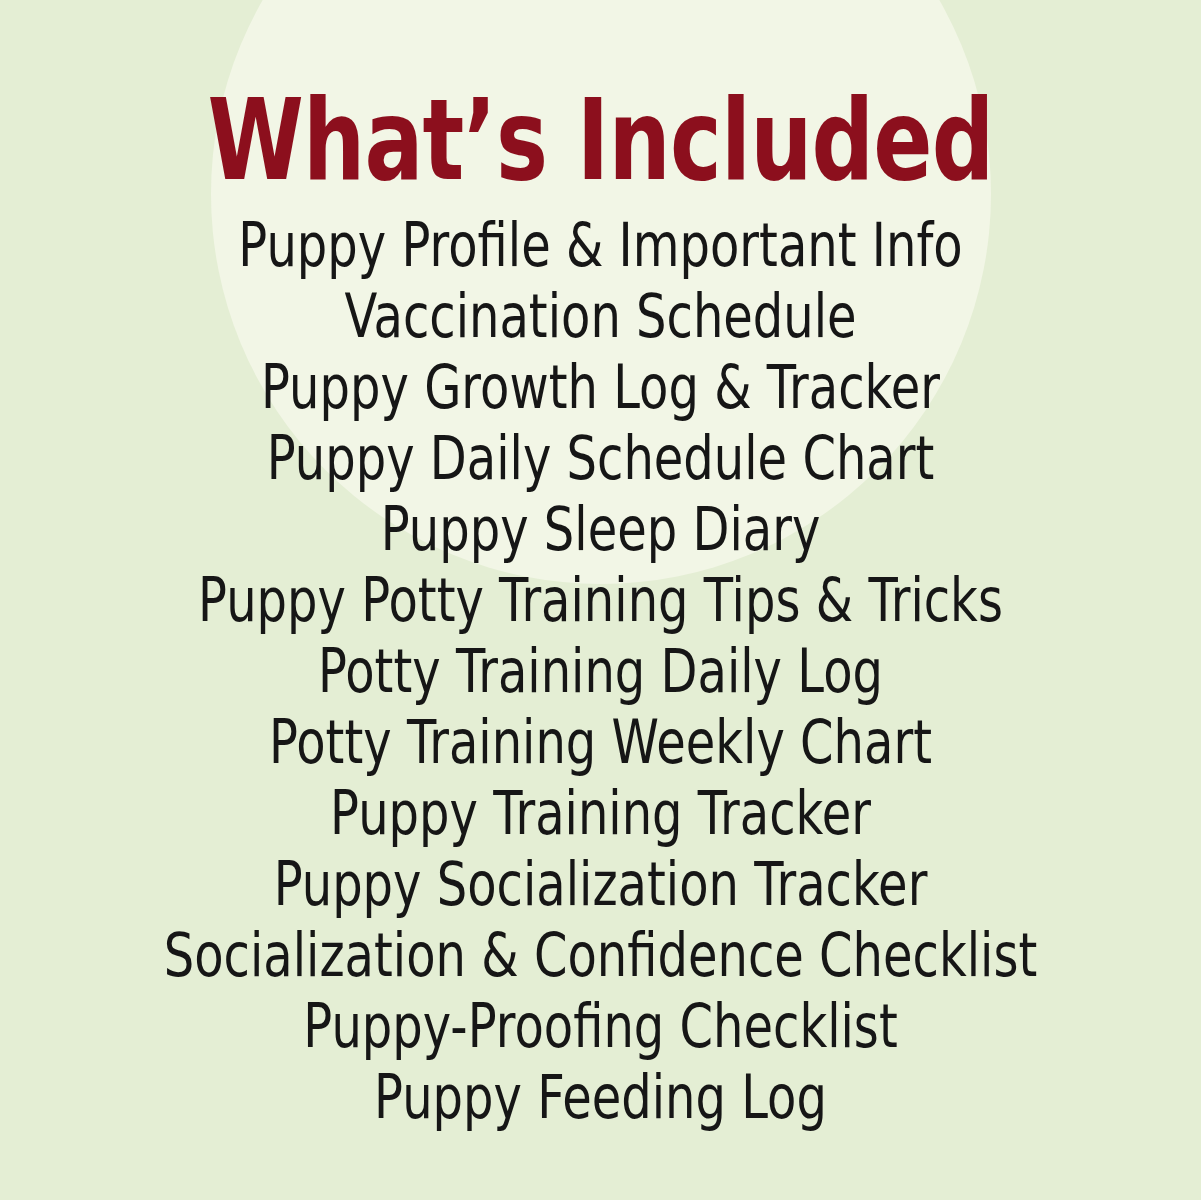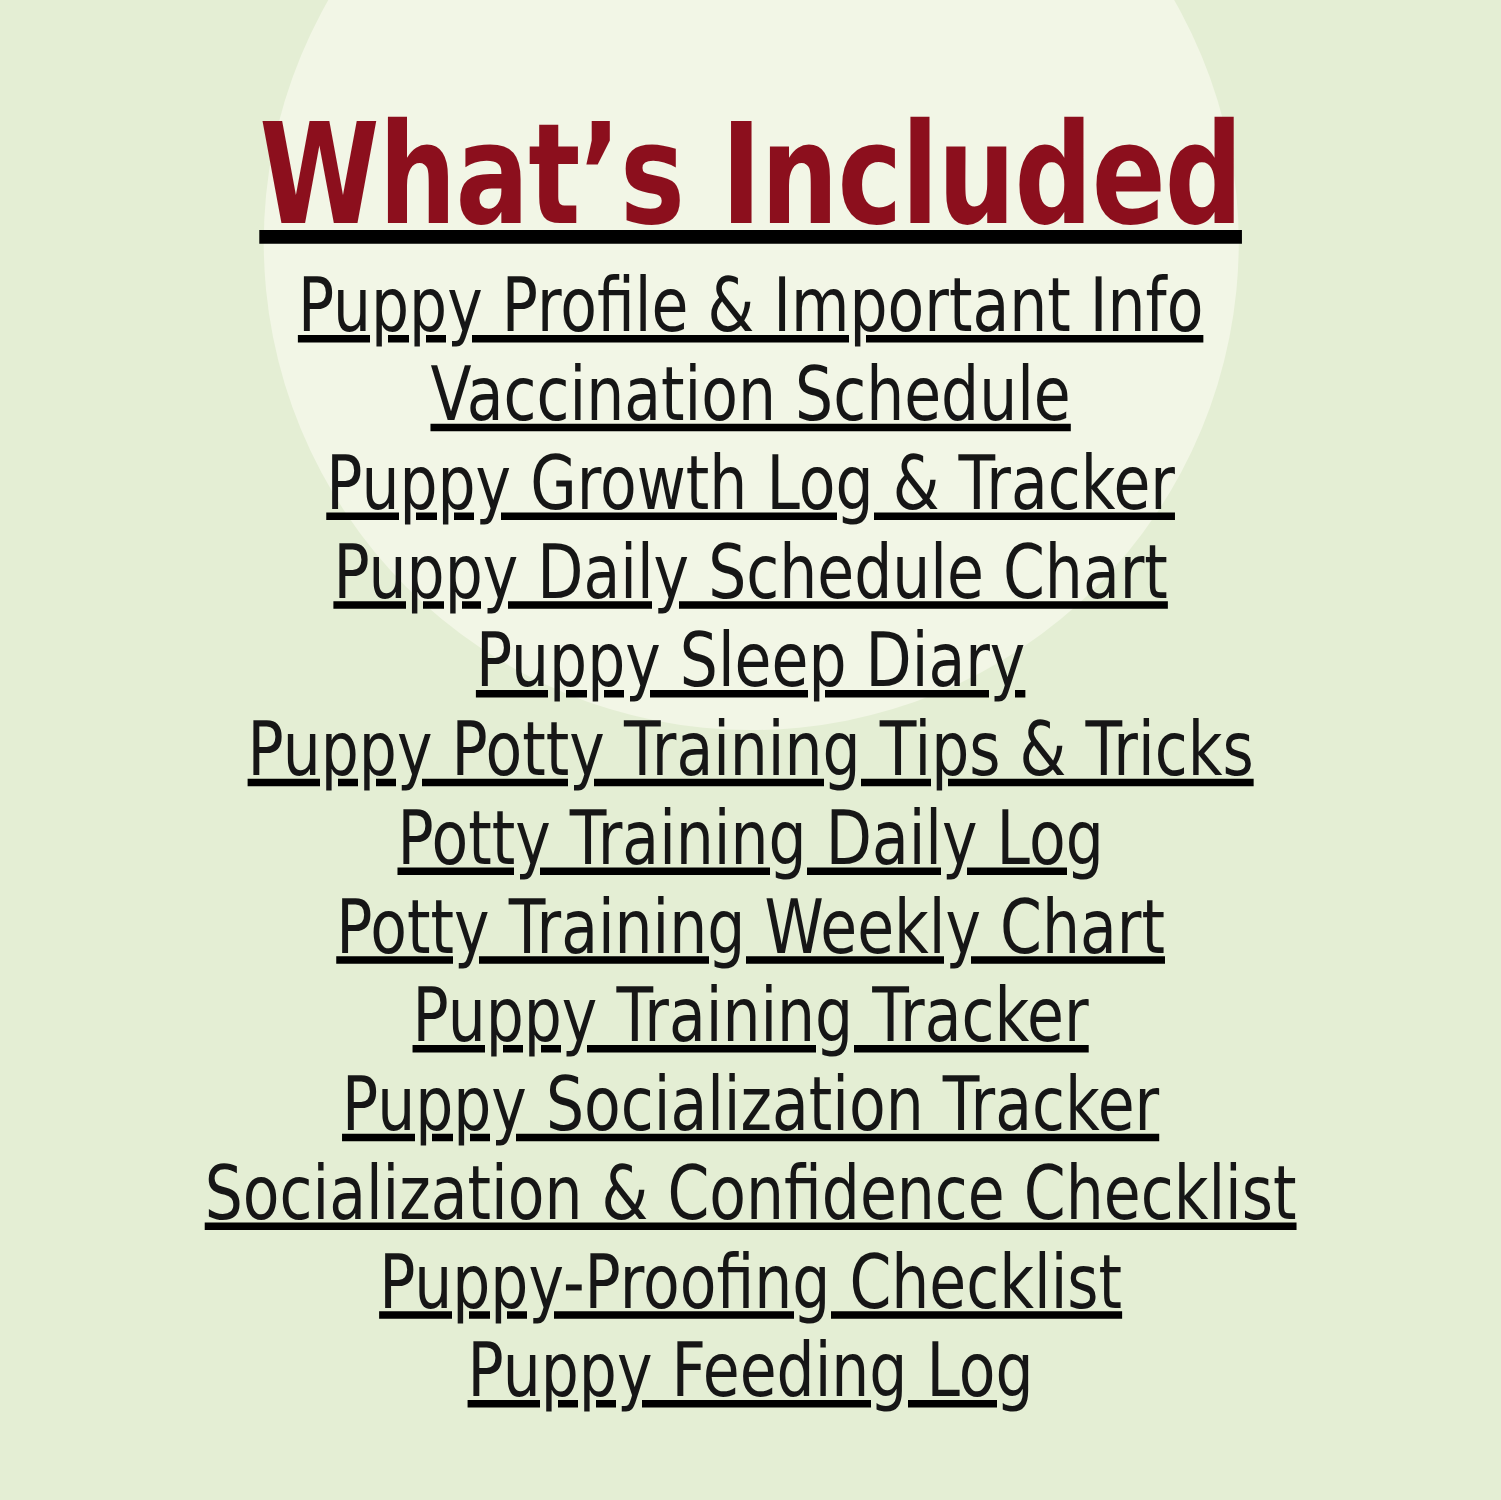--- a/index.html
+++ b/index.html
@@ -34,21 +34,20 @@
   }
 
   #content {
     position: relative;
     z-index: 2;
     width: 1201px;
     height: 1024px;
     box-sizing: border-box;
     padding: 0 40px;
     text-align: center;
-    text-decoration: underline;
   }
 
   #page-title {
     margin: 0;
     padding-top: 84px;
     font-family: "DejaVu Sans", sans-serif;
     font-weight: 700;
     font-size: 112px;
     line-height: 1.0;
     letter-spacing: -1px;

